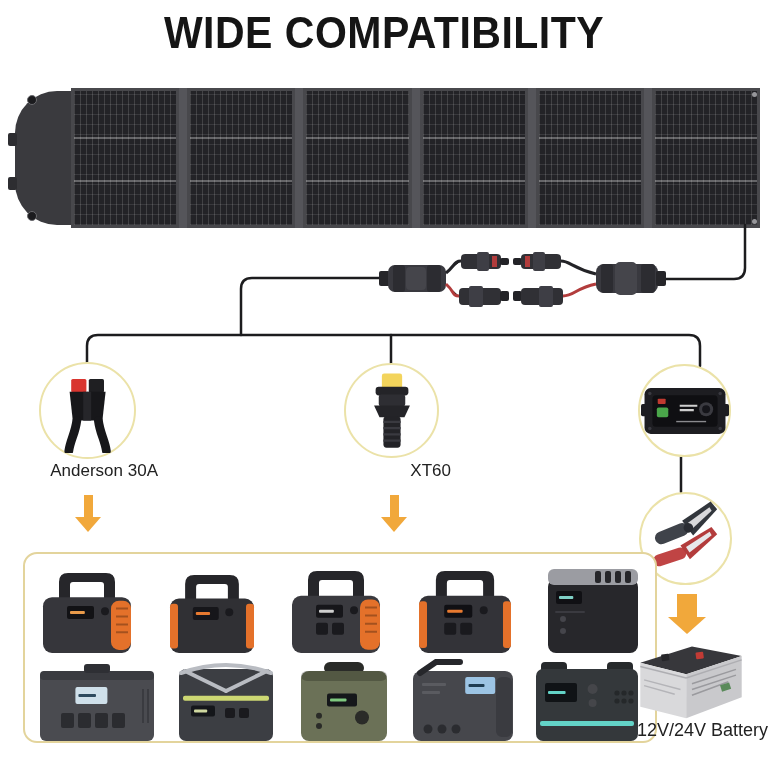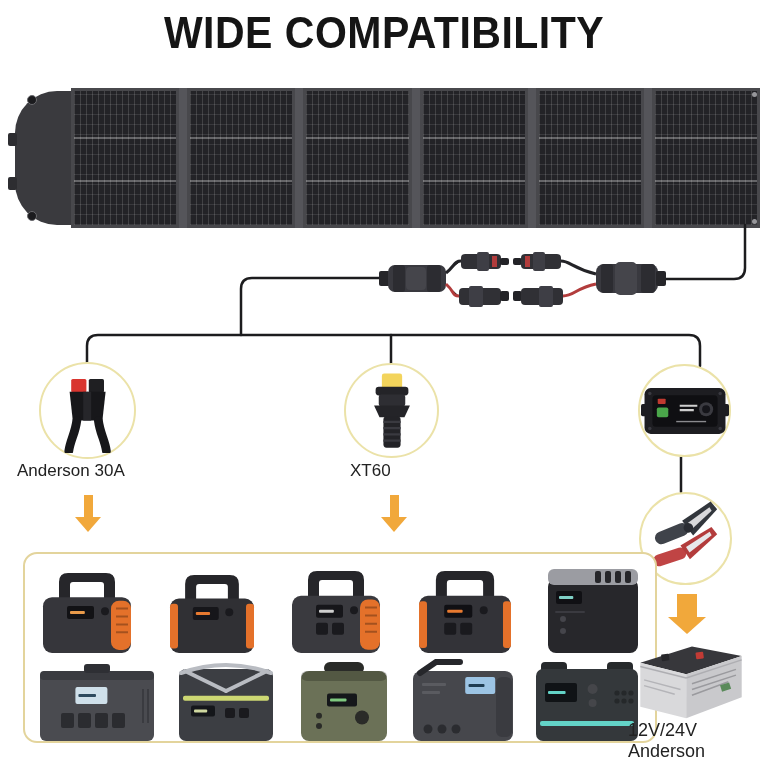--- a/index.html
+++ b/index.html
@@ -27,21 +27,21 @@
   .screw{position:absolute;width:5px;height:5px;border-radius:50%;background:#97979b;}
   
   #wires{left:0;top:0;width:768px;height:768px;pointer-events:none;}
   
   .circle{border-radius:50%;background:#fff;border:2px solid var(--circle_border,#EBE2A8);
           display:flex;align-items:center;justify-content:center;box-sizing:border-box;}
   #c-anderson{left:39px;top:362px;width:97px;height:97px;}
   #c-xt60{left:344px;top:363px;width:95px;height:95px;}
   #c-controller{left:638px;top:364px;width:93px;height:93px;}
   #c-clips{left:639px;top:492px;width:93px;height:93px;}
-  .lbl{font-size:17px;color:#222;text-align:left;}
+  .lbl{font-size:17px;color:#222;text-align:right;}
   #lbl-anderson{left:17px;top:461px;width:141px;}
   #lbl-xt60{left:350px;top:461px;width:101px;}
   #lbl-battery{left:628px;top:720px;width:140px;font-size:18px;}
   
   .arrow{display:flex;flex-direction:column;align-items:center;}
   .arrow .stem{background:var(--arrow,#F1A83B);}
   .arrow .head{width:0;height:0;border-left:13px solid transparent;border-right:13px solid transparent;
                border-top:15px solid var(--arrow,#F1A83B);}
   #ar-anderson{left:75px;top:495px;} #ar-xt60{left:381px;top:495px;}
   #ar-anderson .stem,#ar-xt60 .stem{width:9px;height:22px;}
@@ -322,15 +322,15 @@
     <polygon points="8,30 62,13 114,23 56,42" fill="#37373B"></polygon>
     <rect x="66" y="19" width="8" height="7" rx="1" fill="#C23B35" transform="rotate(-8 70 22)"></rect>
     <rect x="30" y="21" width="8" height="7" rx="1" fill="#26262a" transform="rotate(-8 34 24)"></rect>
     <polygon points="8,30 56,42 56,88 8,76" fill="#D9D9DB"></polygon>
     <polygon points="56,42 114,23 114,66 56,88" fill="#C9C9CC"></polygon>
     <path d="M8,34 L56,46 M56,46 L114,27" stroke="#aeaeb2" stroke-width="1.5" fill="none"></path>
     <path d="M62,52 L108,37 M62,58 L108,43 M62,64 L100,50" stroke="#9a9a9e" stroke-width="1.6" fill="none"></path>
     <rect x="92" y="52" width="10" height="7" fill="#5a8a5a" transform="rotate(-18 97 55)"></rect>
     <path d="M12,48 L50,58 M12,54 L44,63" stroke="#b4b4b8" stroke-width="1.4" fill="none"></path>
   </svg>
-  <div class="abs lbl" id="lbl-battery">12V/24V Anderson</div>
+  <div class="abs lbl" id="lbl-battery">12V/24V Battery</div>
 
 </div>
 
 </body></html>

